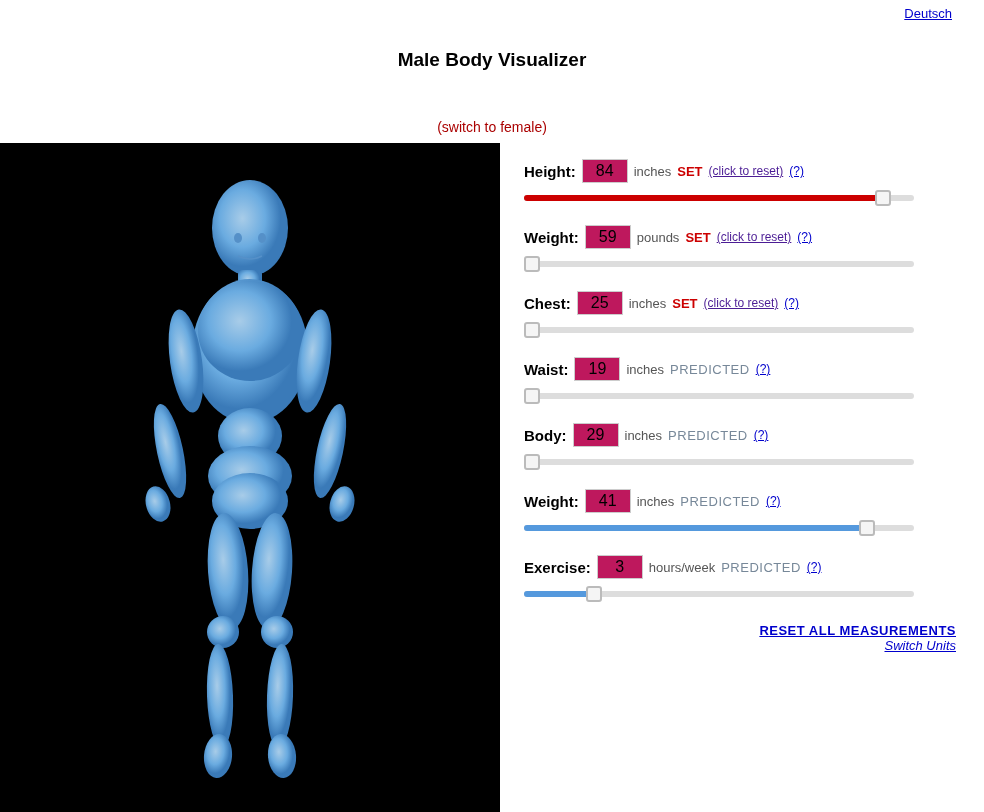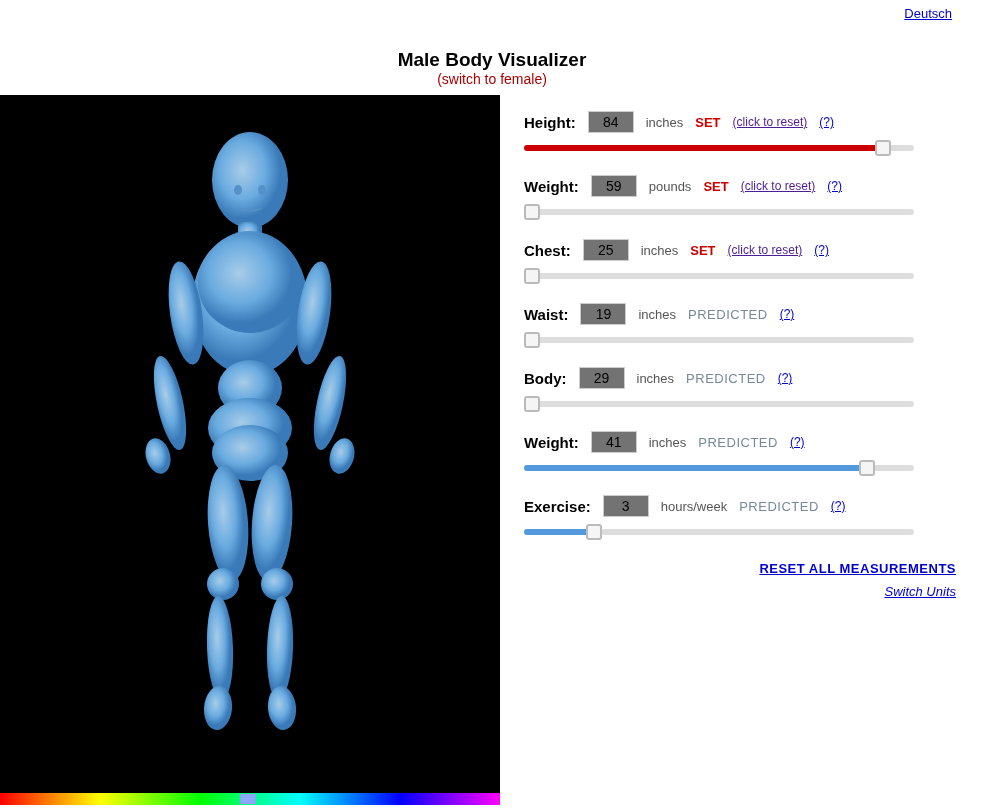--- a/index.html
+++ b/index.html
@@ -26,20 +26,21 @@
       font-weight: bold;
       margin-top: 22px;
     }
     .page-subtitle {
       text-align: center;
       color: #a00;
       font-size: 14px;
       margin-bottom: 8px;
       cursor: pointer;
       text-decoration: none;
+      margin-top: 48px;
     }
     .page-subtitle a {
       color: #a00;
     }
     .main-content {
       display: flex;
       flex-direction: row;
       width: 984px;
     }
     .visualizer-panel {
@@ -73,36 +74,36 @@
     .controls-panel {
       flex: 1;
       padding: 16px 24px;
     }
     .control-row {
       margin-bottom: 18px;
     }
     .control-label-row {
       display: flex;
       align-items: center;
-      gap: 12px;
+      gap: 6px;
       margin-bottom: 6px;
       flex-wrap: wrap;
     }
     .control-label {
       font-weight: bold;
       font-size: 15px;
     }
     .control-value-box {
       border: 1px solid #ccc;
       padding: 2px 6px;
-      font-size: 14px;
+      font-size: 16px;
       width: 46px;
       text-align: center;
       color: #000;
-      background: #737373;
+      background: #be185d;
     }
     .control-unit {
       font-size: 13px;
       color: #555;
     }
     .control-set {
       color: #c00;
       font-size: 13px;
       font-weight: bold;
       cursor: pointer;
@@ -167,21 +168,20 @@
       margin-top: 20px;
       padding-right: 4px;
     }
     .reset-all-btn {
       color: #00c;
       font-size: 13px;
       font-weight: bold;
       text-transform: uppercase;
       text-decoration: underline;
       cursor: pointer;
-      margin-bottom: 8px;
       letter-spacing: 0.5px;
     }
     .switch-units-btn {
       color: #00c;
       font-size: 13px;
       text-decoration: underline;
       cursor: pointer;
       font-style: italic;
     }
   </style>

